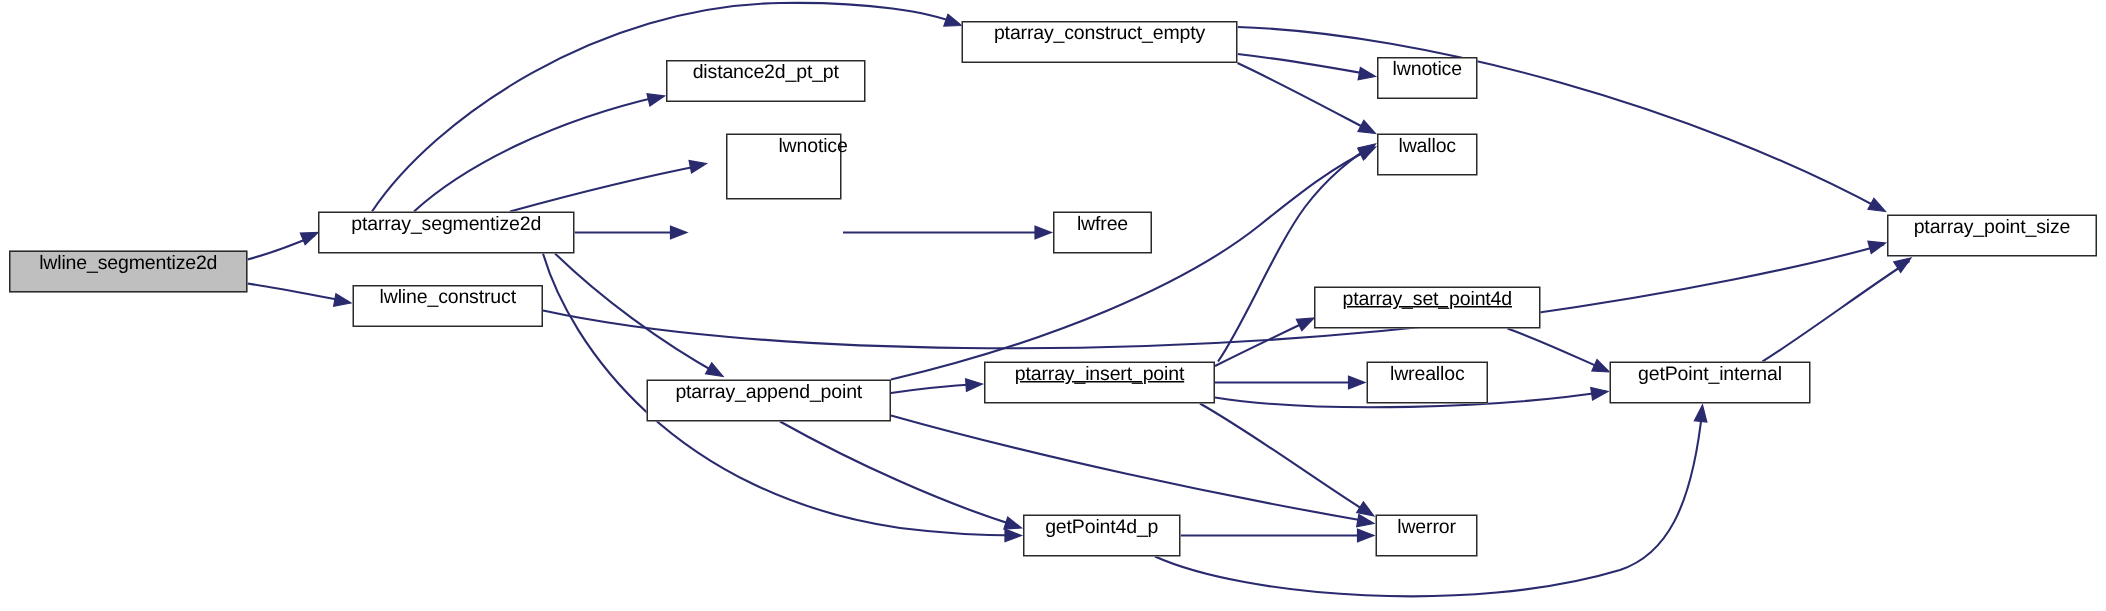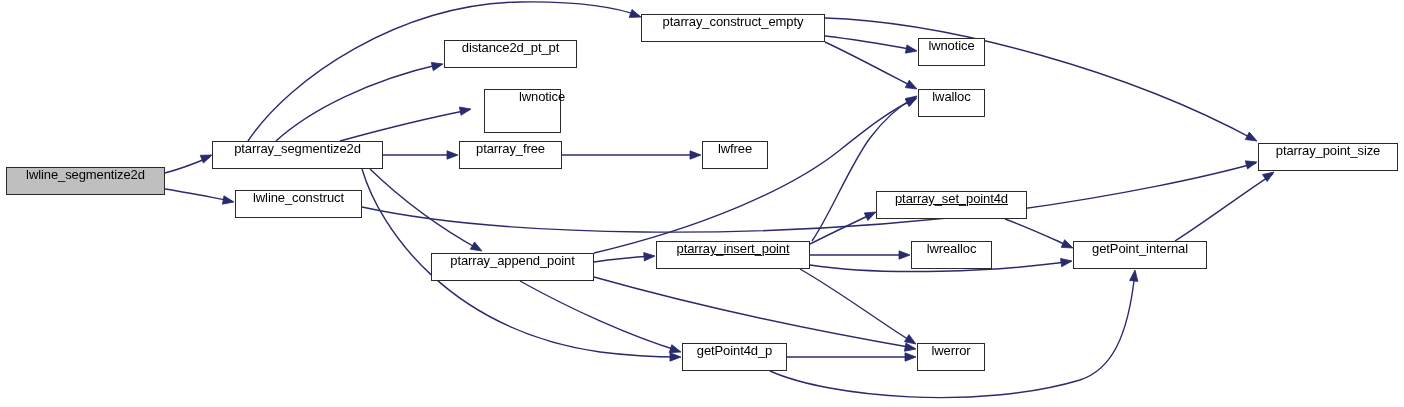--- a/index.html
+++ b/index.html
@@ -182,23 +182,20 @@
       </div>
       <div class="node" style="left: 641px; top: 14px; width: 184px; height: 28px;">
         <span class="node-label">ptarray_construct_empty</span>
       </div>
       <div class="node" style="left: 444px; top: 40px; width: 133px; height: 28px;">
         <span class="node-label">distance2d_pt_pt</span>
       </div>
       <div class="node" style="left: 484px; top: 89px; width: 77px; height: 44px; padding-left: 39px;">
         <span class="node-label">lwnotice</span>
       </div>
-      <div class="node" style="left: 459px; top: 141px; width: 103px; height: 28px;">
-        <span class="node-label">ptarray_free</span>
-      </div>
       <div class="node" style="left: 702px; top: 141px; width: 66px; height: 28px;">
         <span class="node-label">lwfree</span>
       </div>
       <div class="node" style="left: 918px; top: 38px; width: 67px; height: 28px;">
         <span class="node-label">lwnotice</span>
       </div>
       <div class="node" style="left: 918px; top: 89px; width: 67px; height: 28px;">
         <span class="node-label">lwalloc</span>
       </div>
       <div class="node" style="left: 1258px; top: 143px; width: 140px; height: 28px;">

